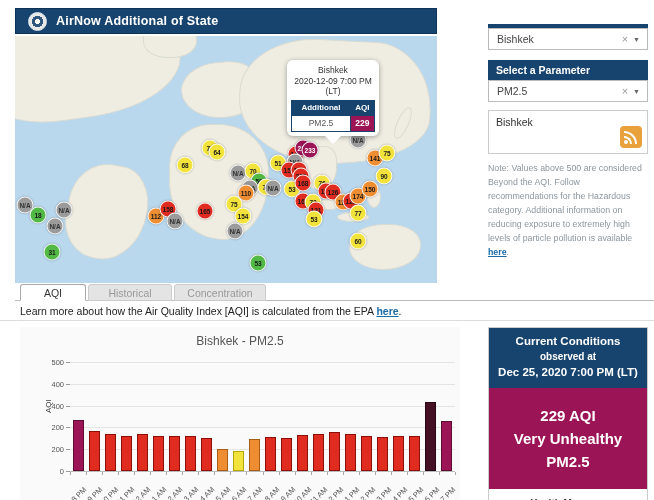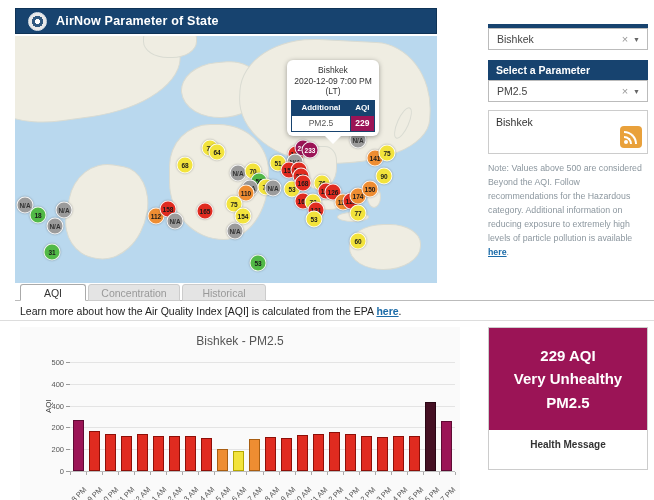--- a/index.html
+++ b/index.html
@@ -103,21 +103,21 @@
   .cc-aqi { background: #9B1456; color: #fff; text-align: center; padding: 16px 6px; }
   .cc-aqi div { font-size: 15px; font-weight: bold; line-height: 1.55; text-align: center; }
   .cc-health { padding: 9px 9px 12px; }
   .cc-health-title { font-size: 10px; font-weight: bold; color: #333; text-align: center; margin-bottom: 7px; }
 </style>
 </head>
 <body>
 
 <div class="app-header">
   <span class="seal"></span>
-  <span class="app-title">AirNow Parameter of State</span>
+  <span class="app-title">AirNow Additional of State</span>
 </div>
 
 <div class="map" id="map">
   <div class="land" style="left:-34px;top:-22px;width:200px;height:104px;border-radius:30% 60% 55% 42%;transform:rotate(-8deg);"></div>
   <div class="land" style="left:128px;top:-14px;width:54px;height:36px;border-radius:46%;"></div>
   <div class="land" style="left:52px;top:128px;width:80px;height:96px;border-radius:55% 45% 60% 50% / 50% 50% 65% 45%;transform:rotate(10deg);"></div>
   <div class="land" style="left:166px;top:26px;width:78px;height:56px;border-radius:50% 40% 45% 55%;transform:rotate(-5deg);"></div>
   <div class="land" style="left:154px;top:88px;width:100px;height:116px;border-radius:45% 55% 50% 60% / 40% 45% 60% 55%;"></div>
   <div class="land" style="left:224px;top:4px;width:192px;height:124px;border-radius:40% 30% 55% 45% / 45% 55% 40% 50%;transform:rotate(3deg);"></div>
   <div class="land" style="left:286px;top:110px;width:36px;height:44px;border-radius:40% 40% 60% 60%;"></div>
@@ -192,22 +192,22 @@
         <td class="aqi">229</td>
       </tr>
     </tbody>
       </table>
     <div class="popup-arrow"></div>
   </div>
 </div>
 
 <div class="tabbar">
   <div class="tab t0 active">AQI</div>
+  <div class="tab t2">Historical</div>
   <div class="tab t1">Concentration</div>
-  <div class="tab t2">Historical</div>
 </div>
 
 <div class="learn-more"><span>Learn more about how the Air Quality Index [AQI] is calculated from the EPA </span><a class="link">here</a><span>.</span></div>
 
 <div class="divider"></div>
 
 <div class="chart-panel" id="chart">
   <div class="chart-title">Bishkek - PM2.5</div>
   <div class="ylabel">AQI</div>
 <div class="gridline base" style="left: 50px; width: 385px; top: 144px;"></div>
@@ -322,20 +322,25 @@
   <span class="rss-icon">
     <span class="dot"></span>
       <span class="arc1"></span>
       <span class="arc2"></span>
   </span>
 </div>
 
 <div class="note"><span>Note: Values above 500 are considered Beyond the AQI. Follow recommendations for the Hazardous category. Additional information on reducing exposure to extremely high levels of particle pollution is available </span><a class="link">here</a><span>.</span></div>
 
 <div class="cc-panel">
+  <div class="cc-header">
+    <div class="cc-h1">Current Conditions</div>
+    <div class="cc-h2">observed at</div>
+    <div class="cc-h3">Dec 25, 2020 7:00 PM (LT)</div>
+  </div>
   <div class="cc-aqi">
     <div>229 AQI</div>
     <div>Very Unhealthy</div>
     <div>PM2.5</div>
   </div>
   <div class="cc-health">
     <div class="cc-health-title">Health Message</div>
 
   </div>
 </div>

